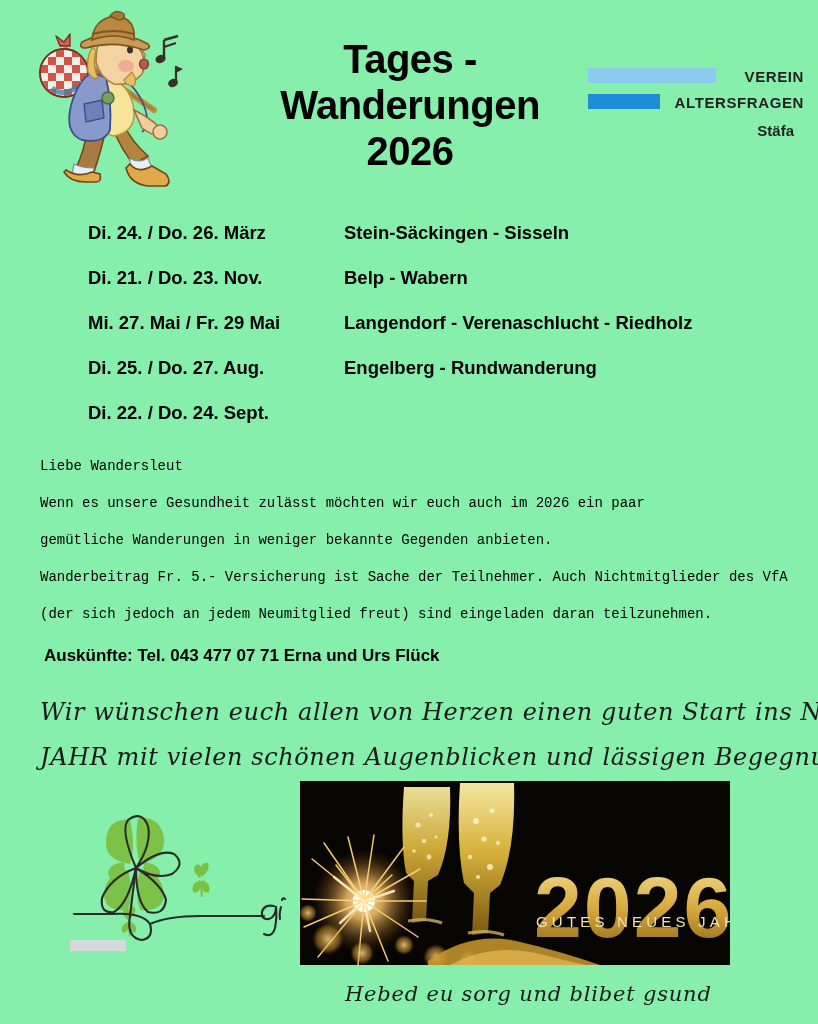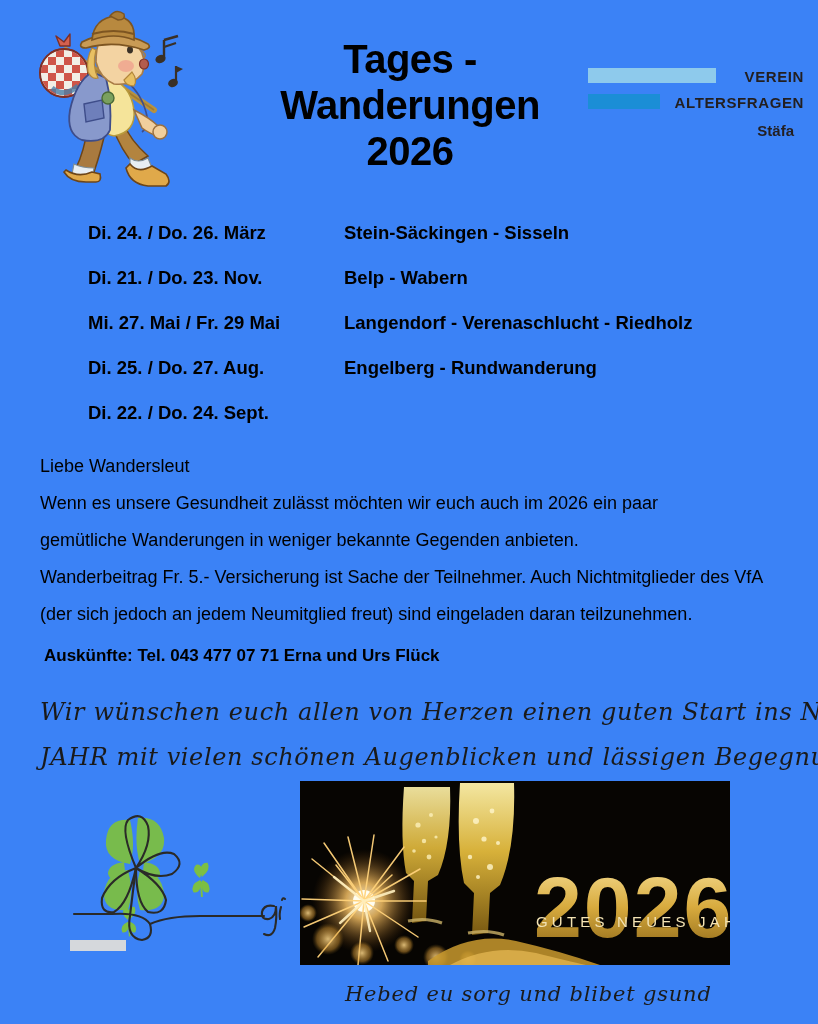--- a/index.html
+++ b/index.html
@@ -8,21 +8,21 @@
     background: #ffffff;
   }
   body {
     font-family: "Liberation Sans", sans-serif;
     color: #000000;
   }
   #page {
     position: relative;
     width: 818px;
     height: 1024px;
-    background: #3b82f6;
+    background: #86efac;
     overflow: hidden;
   }
 
   
   #hiker-illustration {
     position: absolute;
     left: 26px;
     top: 6px;
     width: 160px;
     height: 192px;
@@ -117,22 +117,22 @@
   }
 
   
   #body-text {
     position: absolute;
     left: 40px;
     top: 448px;
     width: 740px;
   }
   .body-line {
-    font-family: Liberation Sans, sans-serif;
-    font-size: 18px;
+    font-family: Liberation Mono, monospace;
+    font-size: 14px;
     line-height: 37px;
     color: #000;
     white-space: nowrap;
   }
   #contact-line {
     position: absolute;
     left: 44px;
     top: 646px;
     font-family: "Liberation Sans", sans-serif;
     font-weight: bold;

